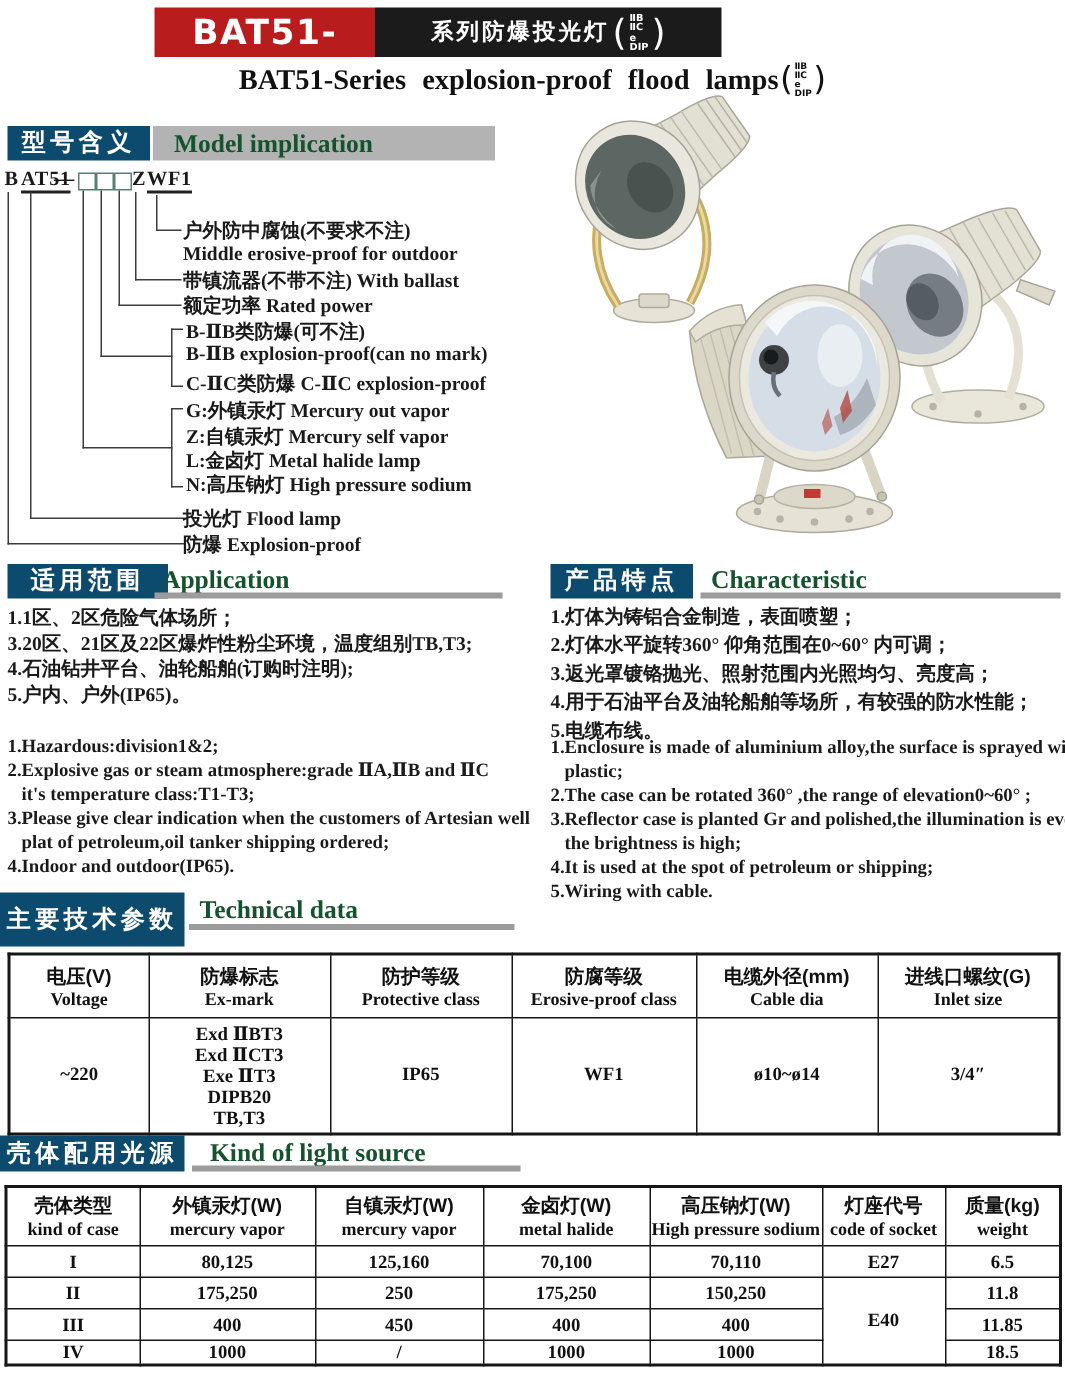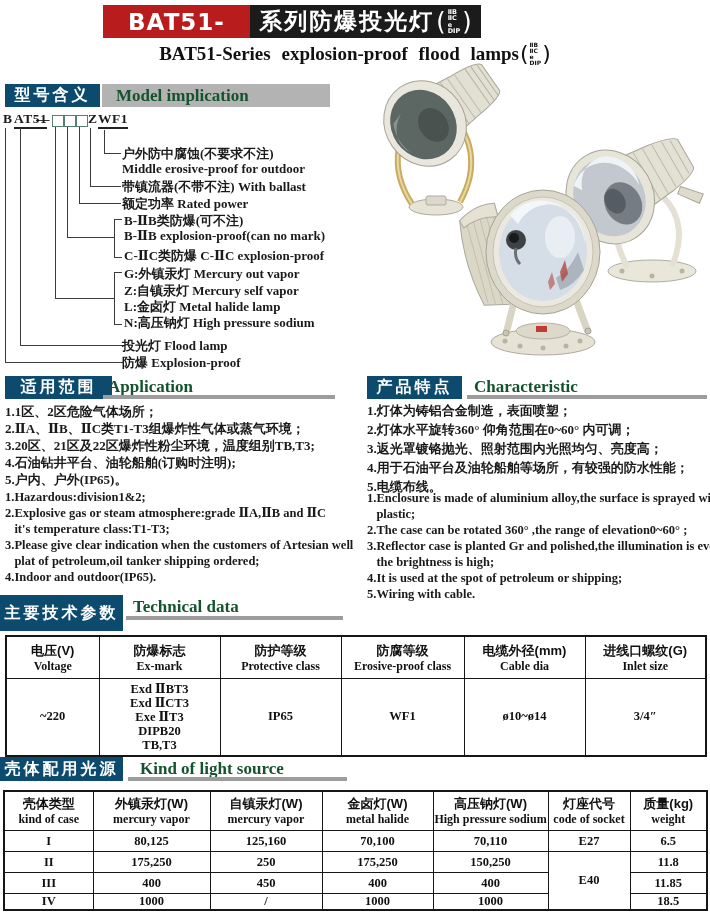--- a/index.html
+++ b/index.html
@@ -6,21 +6,21 @@
   body{width:710px;height:915px;position:relative;background:#fff;color:#1a1a1a;
        font-family:"Liberation Serif","DejaVu Serif",serif;overflow:hidden}
   .abs{position:absolute}
 
   
   .t-gray{left:103px;top:5px;width:147px;height:33px;background:#b91c1c;color:#fff;
           display:flex;align-items:center;justify-content:center;
           font-family:"DejaVu Sans",sans-serif;font-weight:bold;font-size:23px;letter-spacing:1px}
   .t-dark{left:250px;top:5px;width:231px;height:33px;background:#1b1b1b;color:#fff;
           display:flex;align-items:center;justify-content:center;gap:2px}
-  .t-series{font-family:"DejaVu Sans",sans-serif;font-weight:bold;font-size:23px;letter-spacing:2px}
+  .t-series{font-family:"DejaVu Sans",sans-serif;font-weight:bold;font-size:15px;letter-spacing:2px}
   .paren{font-size:24px;font-weight:400;line-height:24px;font-family:"DejaVu Sans",sans-serif}
   .marks{display:flex;flex-direction:column;align-items:flex-start;
          font-family:"DejaVu Sans",sans-serif;font-weight:bold;font-size:6.5px;line-height:6.5px}
   .marks div{white-space:nowrap}
   .subtitle{left:0;top:41px;width:710px;height:26px;display:flex;align-items:center;justify-content:center;gap:1px;
             font-weight:bold;font-size:19px;word-spacing:6px;color:#111}
   .subtitle .paren{color:#111;font-size:22px}
   .subtitle .marks{color:#111;font-size:6px;line-height:6px}
 
   
@@ -202,21 +202,21 @@
     <path d="M548,282 l4,-10 3,12 -5,6 Z" fill="#b04840" opacity="0.6"></path>
     <circle cx="516" cy="240" r="10" fill="#3f4245"></circle>
     <circle cx="514" cy="238" r="5" fill="#181a1b"></circle>
     <path d="M516,248 q-2,10 4,16" stroke="#6b7076" stroke-width="3" fill="none"></path>
     <rect x="536" y="326" width="11" height="6" fill="#c23b32"></rect>
     <circle cx="506" cy="333" r="3" fill="#c7c4b5" stroke="#a6a396"></circle>
     <circle cx="588" cy="331" r="3" fill="#c7c4b5" stroke="#a6a396"></circle>
   </g>
 </svg>
 
-<div class="tblock lh17" style="left:5px;top:403px"><div>1.1区、2区危险气体场所；</div><div>2.ⅡA、ⅡB、ⅡC类T1-T3组爆炸性气体或蒸气环境；</div><div>3.20区、21区及22区爆炸性粉尘环境，温度组别TB,T3;</div><div>4.石油钻井平台、油轮船舶(订购时注明);</div><div>5.户内、户外(IP65)。</div></div>
+<div class="tblock lh17" style="left:5px;top:403px"><div>1.1区、2区危险气体场所；</div><div>3.20区、21区及22区爆炸性粉尘环境，温度组别TB,T3;</div><div>4.石油钻井平台、油轮船舶(订购时注明);</div><div>5.户内、户外(IP65)。</div></div>
 <div class="tblock enl" style="left:5px;top:489px"><div>1.Hazardous:division1&amp;2;</div><div>2.Explosive gas or steam atmosphere:grade ⅡA,ⅡB and ⅡC</div><div>   it's temperature class:T1-T3;</div><div>3.Please give clear indication when the customers of Artesian well</div><div>   plat of petroleum,oil tanker shipping ordered;</div><div>4.Indoor and outdoor(IP65).</div></div>
 
 <div class="tblock lh19" style="left:367px;top:401px"><div>1.灯体为铸铝合金制造，表面喷塑；</div><div>2.灯体水平旋转360° 仰角范围在0~60° 内可调；</div><div>3.返光罩镀铬抛光、照射范围内光照均匀、亮度高；</div><div>4.用于石油平台及油轮船舶等场所，有较强的防水性能；</div><div>5.电缆布线。</div></div>
 <div class="tblock enl" style="left:367px;top:490px"><div>1.Enclosure is made of aluminium alloy,the surface is sprayed with</div><div>   plastic;</div><div>2.The case can be rotated 360° ,the range of elevation0~60° ;</div><div>3.Reflector case is planted Gr and polished,the illumination is even and</div><div>   the brightness is high;</div><div>4.It is used at the spot of petroleum or shipping;</div><div>5.Wiring with cable.</div></div>
 
 <div class="abs dtable tbl-tech" style="left:5px;top:635px">
     <table>
       <colgroup>
         <col style="width: 93px;">
         <col style="width: 121px;">

